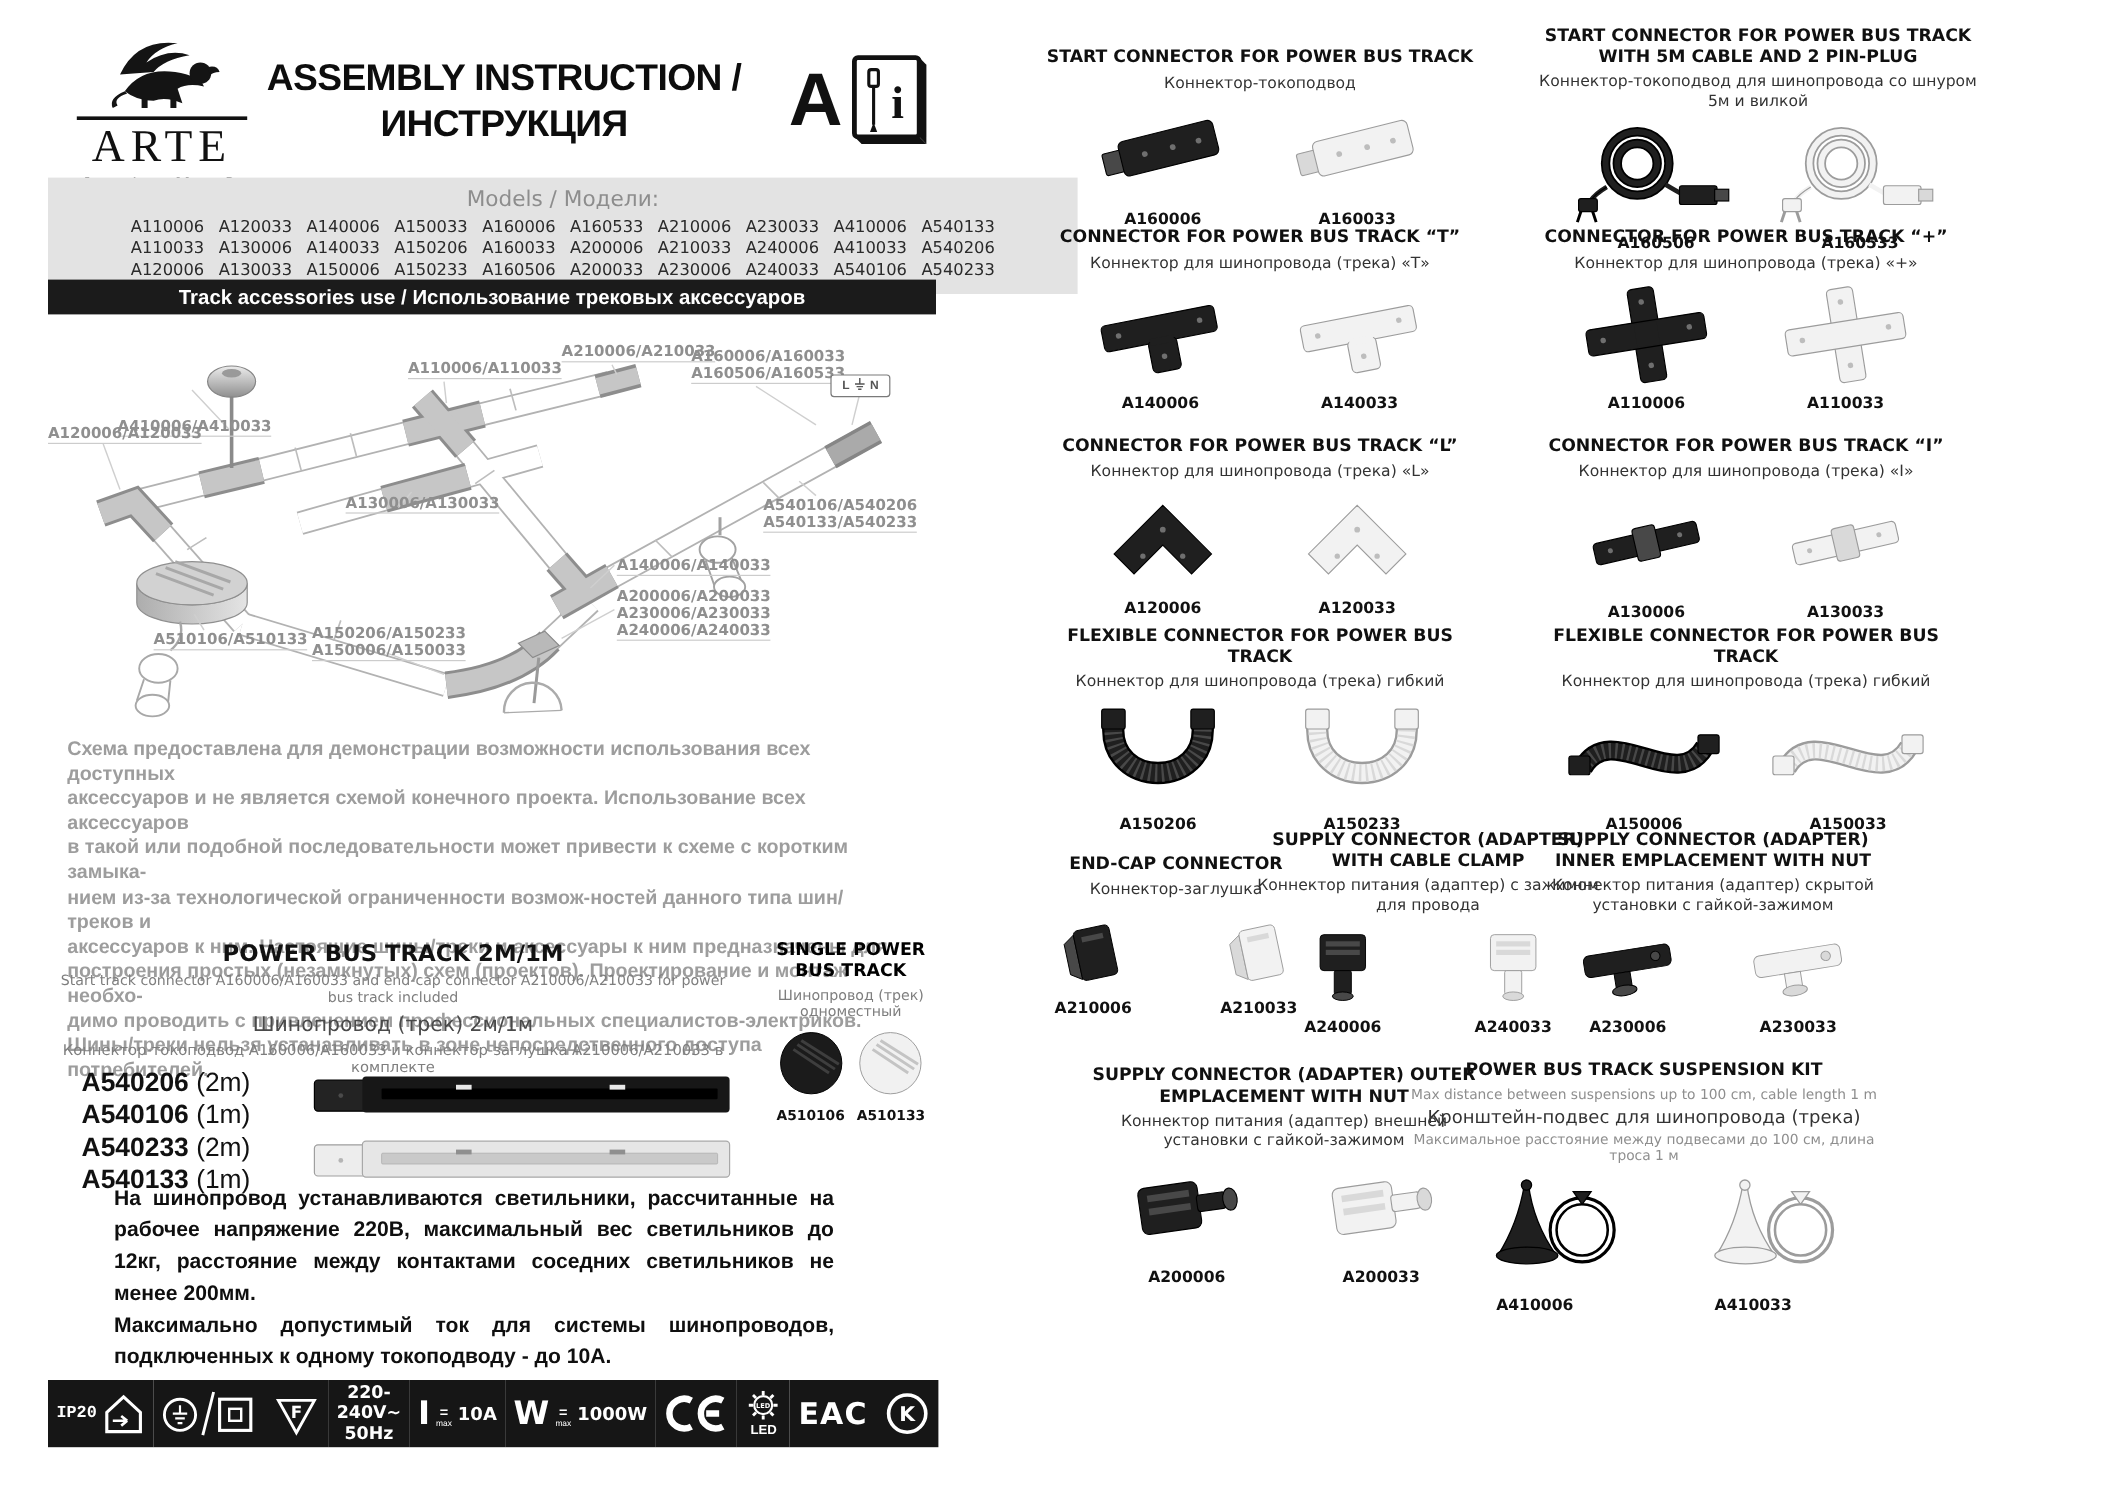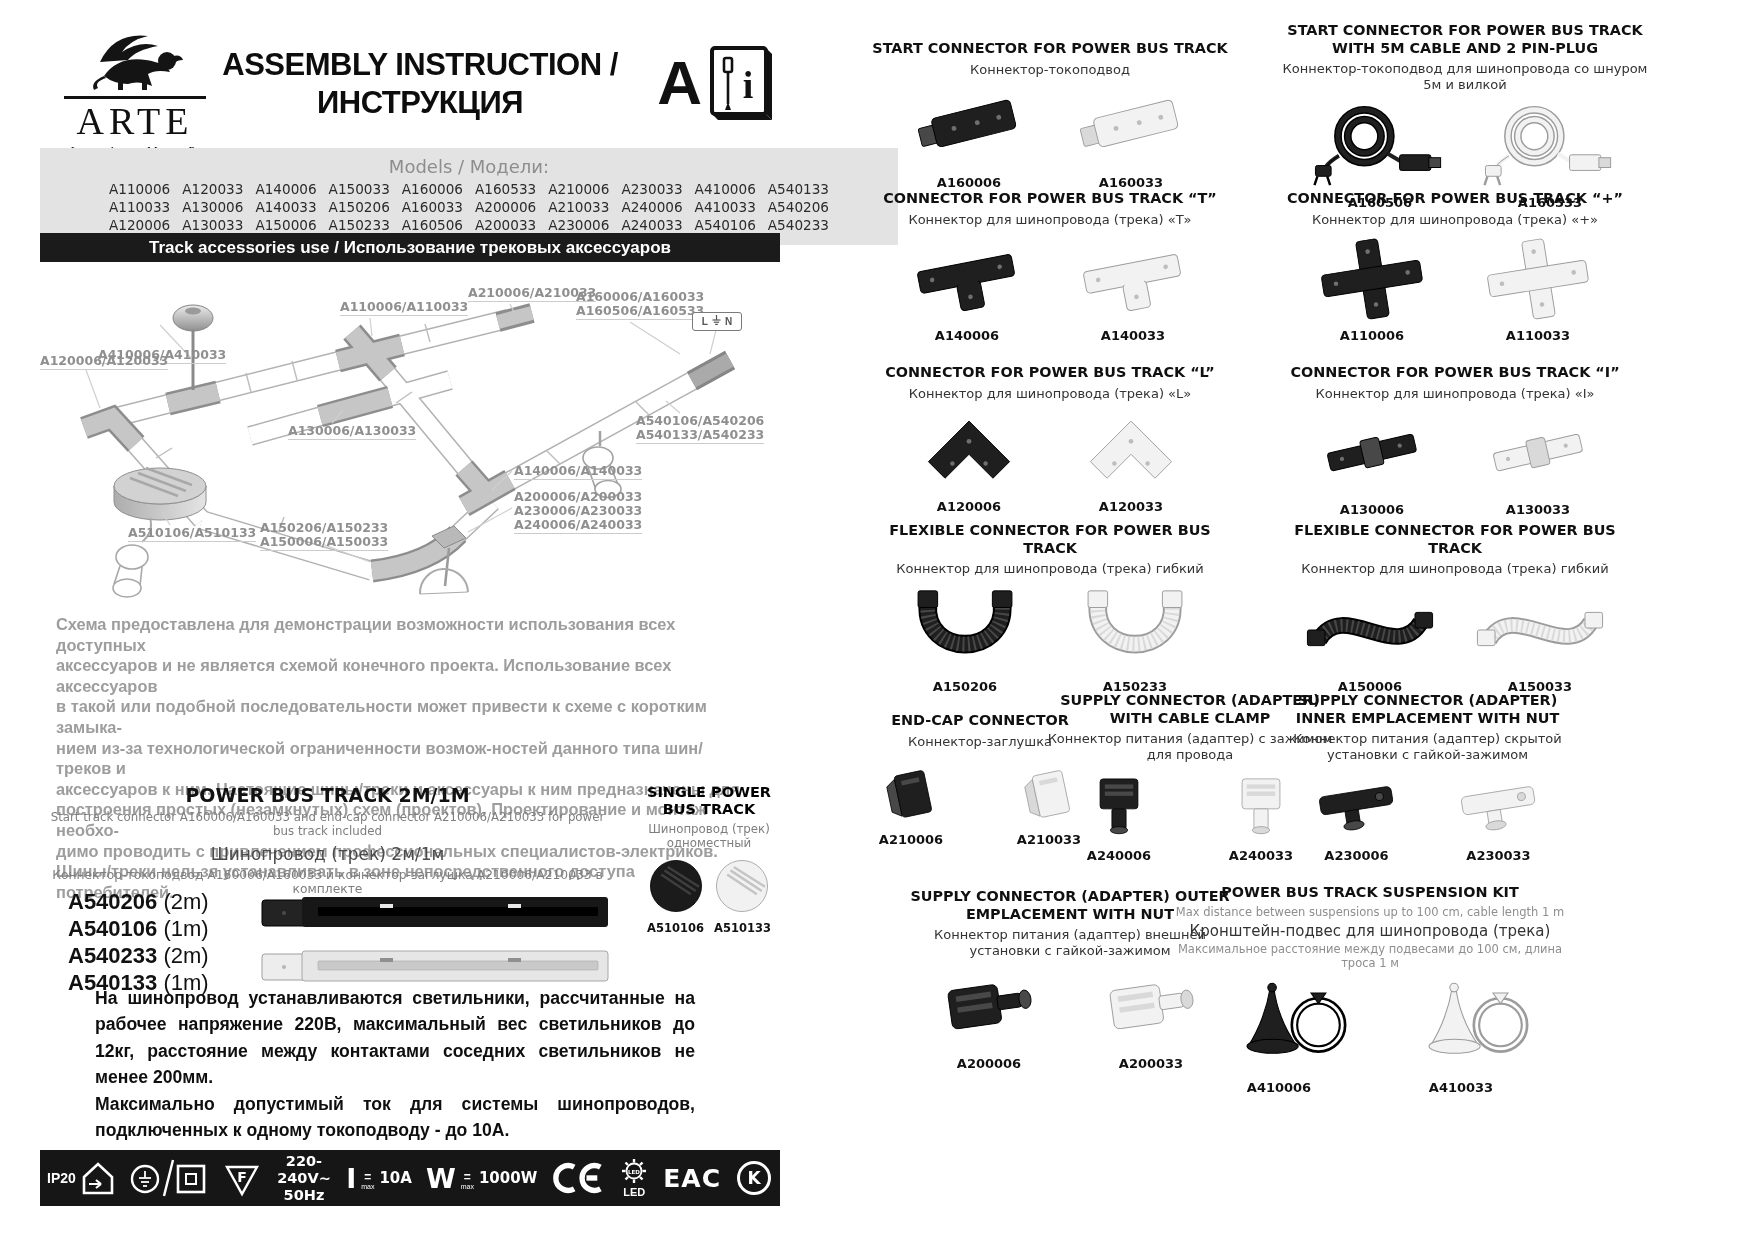--- a/index.html
+++ b/index.html
@@ -42,21 +42,21 @@
   .single{position:absolute;left:598px;top:0;width:142px;text-align:center;}
   .st-title{font-family:"DejaVu Sans",sans-serif;font-size:14.5px;font-weight:700;line-height:17px;color:#000000;}
   .st-sub{font-size:11.8px;color:#7e7e7e;line-height:13.5px;margin-top:5px;font-family:"DejaVu Sans",sans-serif;}
   .st-figs{display:flex;justify-content:center;gap:10px;margin-top:8px;}
   .st-figs figure{margin:0;text-align:center;}
   .st-figs figcaption{font-family:"DejaVu Sans",sans-serif;font-size:11.5px;font-weight:700;margin-top:3px;color:#111;}
   .notes{position:absolute;top:985px;left:55px;width:600px;}
   .notes div{font-size:17.6px;font-weight:700;color:#0f0f0f;line-height:26.4px;text-align:justify;}
   .icons{position:absolute;top:1150px;left:0;width:740px;height:56px;display:flex;justify-content:space-between;align-items:stretch;}
   .ci{background:#161616;color:#fff;display:flex;align-items:center;justify-content:center;gap:4px;padding:0 7px;}
-  .ci .t1{font-size:14px;font-weight:700;font-family:Liberation Sans, sans-serif;}
+  .ci .t1{font-size:14px;font-weight:700;font-family:Liberation Mono, monospace;}
   .ci .vlines{text-align:center;font-size:14.5px;font-weight:700;line-height:17px;font-family:"DejaVu Sans",sans-serif;}
   .ci .bigl{font-size:27px;font-weight:700;font-family:"DejaVu Sans",sans-serif;}
   .ci .stack{display:flex;flex-direction:column;align-items:center;line-height:9px;margin:8px 1px 0 1px;}
   .ci .stack .eq{font-size:12px;font-weight:700;}
   .ci .stack .mx{font-size:7px;}
   .ci .val{font-size:15px;font-weight:700;font-family:"DejaVu Sans",sans-serif;}
   .ci .eac{font-size:25px;font-weight:800;letter-spacing:1px;font-family:"DejaVu Sans",sans-serif;}
   .ci .ledtxt{font-size:11px;font-weight:700;line-height:10px;}
   .ledwrap{display:flex;flex-direction:column;align-items:center;}
   
@@ -278,21 +278,21 @@
           <div class="dlabel" style="left: 428px; top: 18px;">
             <div>A210006/A210033</div>
           </div>
           <div class="dlabel" style="left: 536px; top: 22px;">
             <div>A160006/A160033</div>
             <div>A160506/A160533</div>
           </div>
           <div class="dlabel" style="left: 0px; top: 86px;">
             <div>A120006/A120033</div>
           </div>
-          <div class="dlabel" style="left: 248px; top: 156px;">
+          <div class="dlabel" style="left: 248px; top: 144px;">
             <div>A130006/A130033</div>
           </div>
           <div class="dlabel" style="left: 596px; top: 146px;">
             <div>A540106/A540206</div>
             <div>A540133/A540233</div>
           </div>
           <div class="dlabel" style="left: 474px; top: 196px;">
             <div>A140006/A140033</div>
           </div>
           <div class="dlabel" style="left: 474px; top: 222px;">

